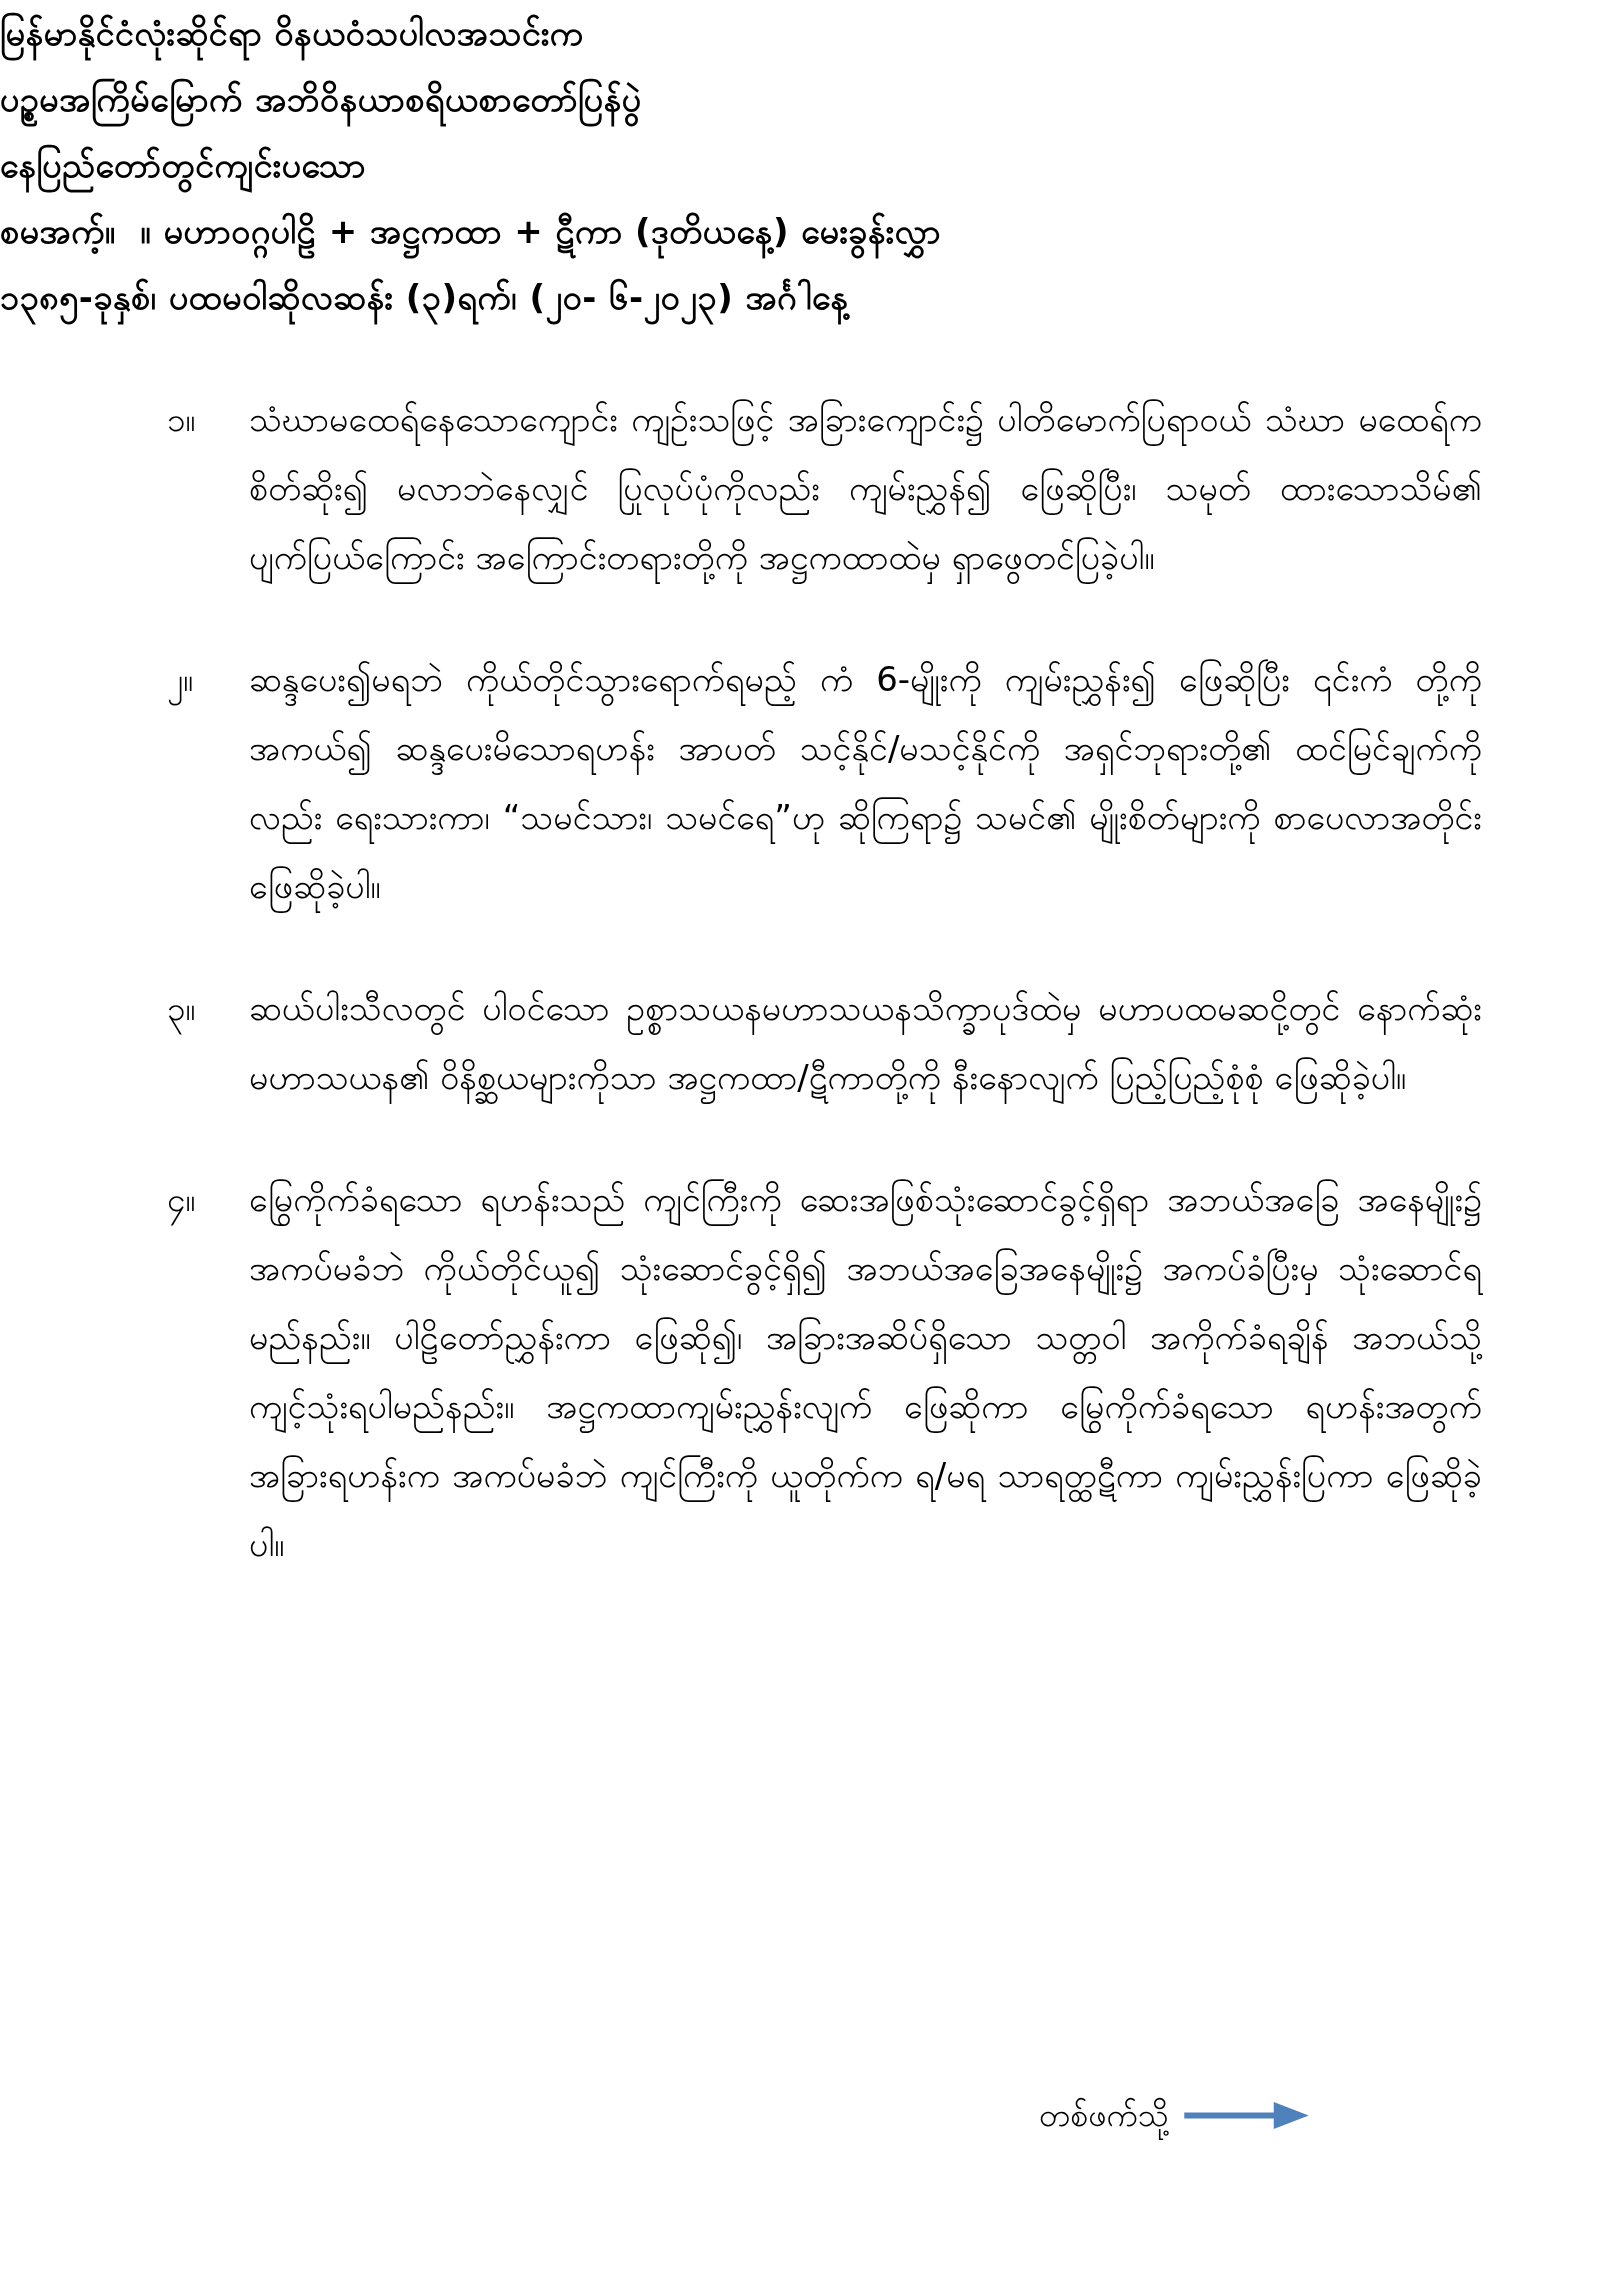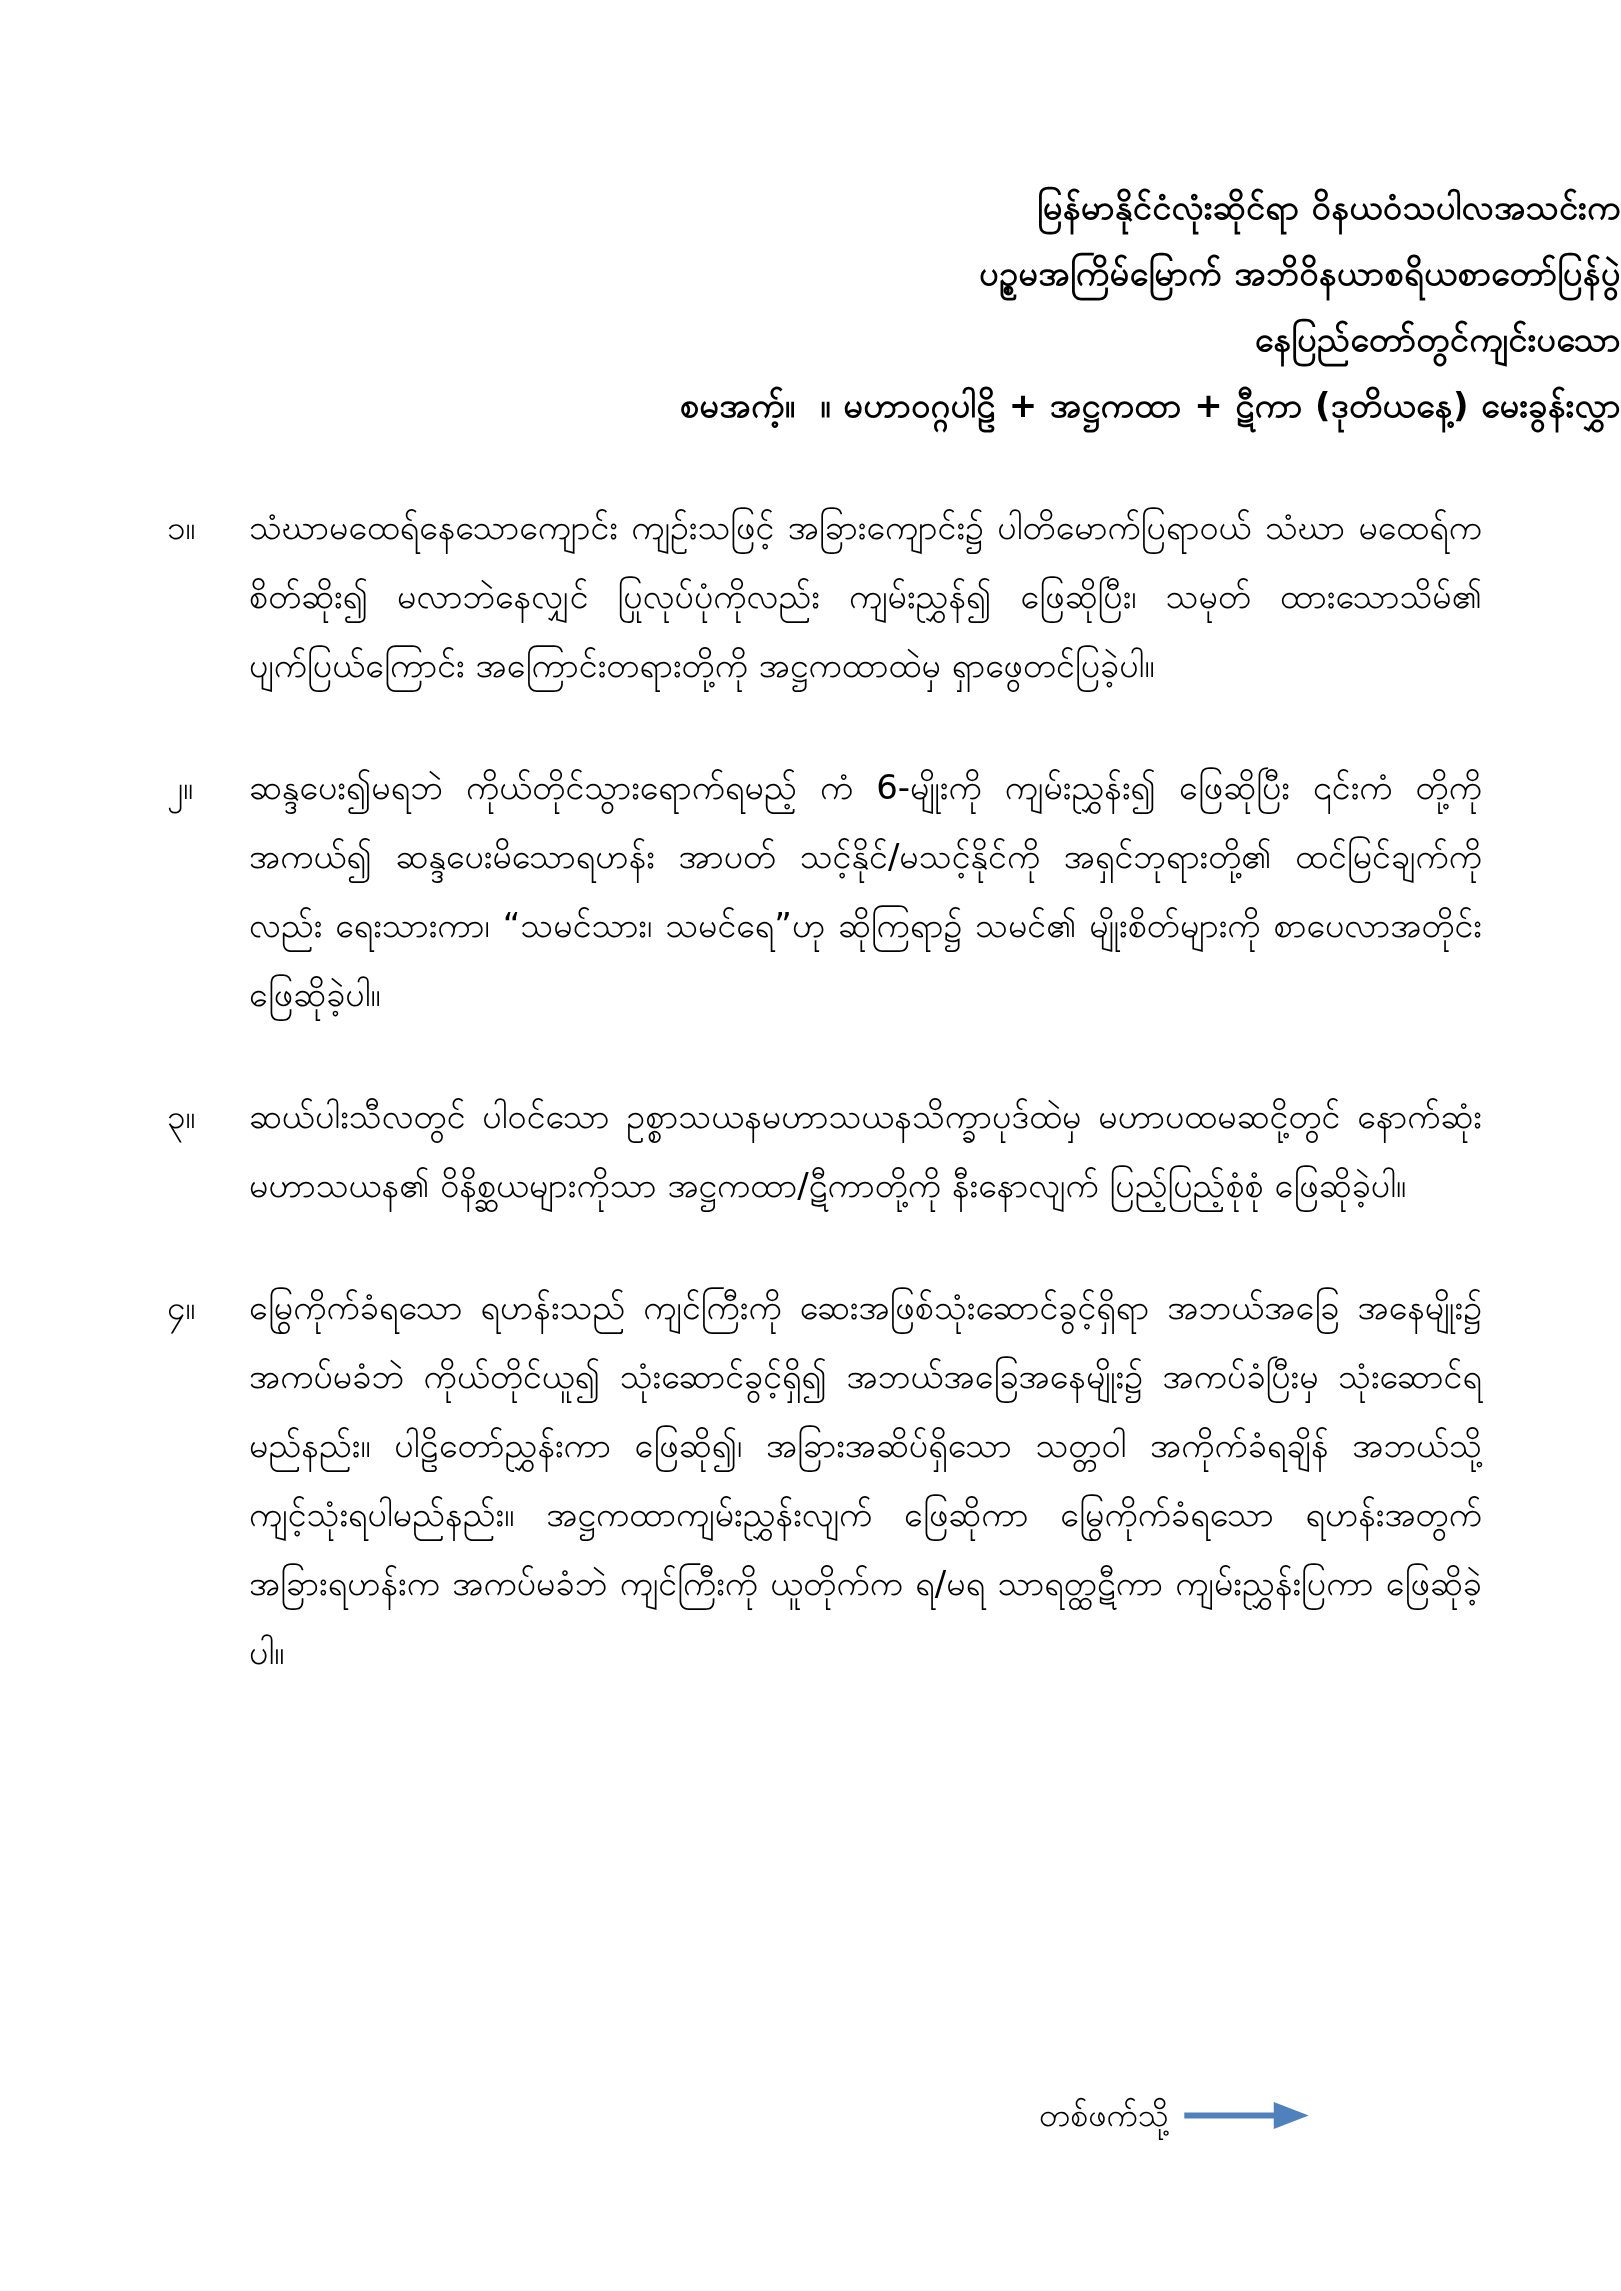--- a/index.html
+++ b/index.html
@@ -9,22 +9,21 @@
     font-family: "DejaVu Sans", "Liberation Sans", sans-serif;
     color: #000000;
   }
   .page {
     position: relative;
     width: 1621px; height: 2292px;
     background: #ffffff;
     overflow: hidden;
   }
   .doc-header {
-    padding-top: 174px;
-    text-align: right;
+    text-align: left;
     font-weight: bold;
     font-size: 34px;
   }
   .h-line {
     line-height: 66px;
     white-space: pre-wrap;
     letter-spacing: 0.5px;
   }
   .doc-body {
     margin-top: 55px;
@@ -66,20 +65,21 @@
 </head>
 <body>
 
 <div class="page">
 
   <header class="doc-header">
     <div class="h-line">မြန်မာနိုင်ငံလုံးဆိုင်ရာ ဝိနယဝံသပါလအသင်းက</div>
     <div class="h-line">ပဉ္စမအကြိမ်မြောက် အဘိဝိနယာစရိယစာတော်ပြန်ပွဲ</div>
     <div class="h-line">နေပြည်တော်တွင်ကျင်းပသော</div>
     <div class="h-line">စမအက့်။  ။ မဟာဝဂ္ဂပါဠိ + အဋ္ဌကထာ + ဋီကာ (ဒုတိယနေ့) မေးခွန်းလွှာ</div>
+    <div class="h-line">၁၃၈၅-ခုနှစ်၊ ပထမဝါဆိုလဆန်း (၃)ရက်၊ (၂၀- ၆-၂၀၂၃) အင်္ဂါနေ့</div>
   </header>
 
   <main class="doc-body">
 
     <div class="para">
       <span class="para-num">၁။</span>
       <p class="para-text">သံဃာမထေရ်နေသောကျောင်း ကျဉ်းသဖြင့် အခြားကျောင်း၌ ပါတိမောက်ပြရာဝယ် သံဃာ မထေရ်က စိတ်ဆိုး၍ မလာဘဲနေလျှင် ပြုလုပ်ပုံကိုလည်း ကျမ်းညွှန်၍ ဖြေဆိုပြီး၊ သမုတ် ထားသောသိမ်၏ ပျက်ပြယ်ကြောင်း အကြောင်းတရားတို့ကို အဋ္ဌကထာထဲမှ ရှာဖွေတင်ပြခဲ့ပါ။</p>
     </div>
 
     <div class="para">

